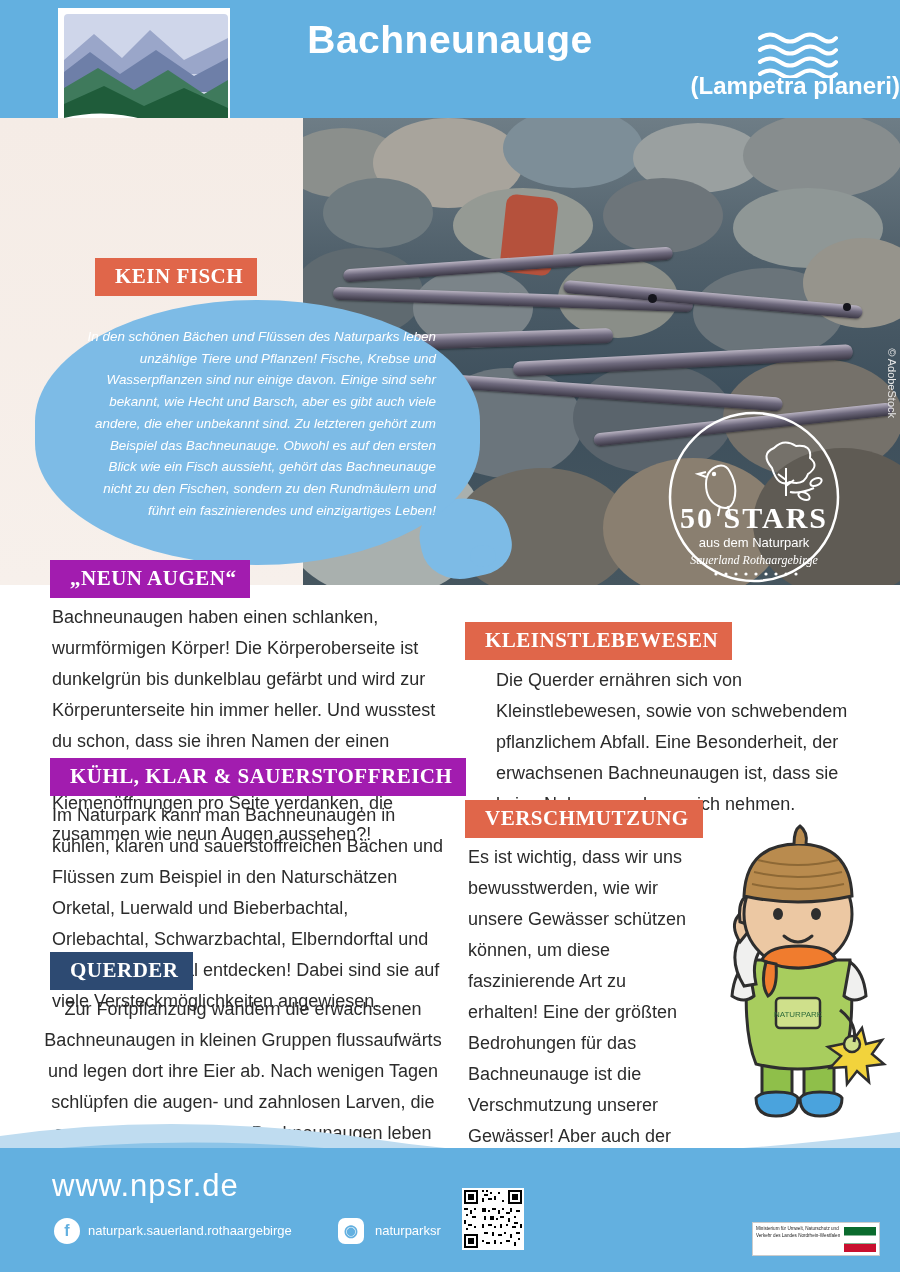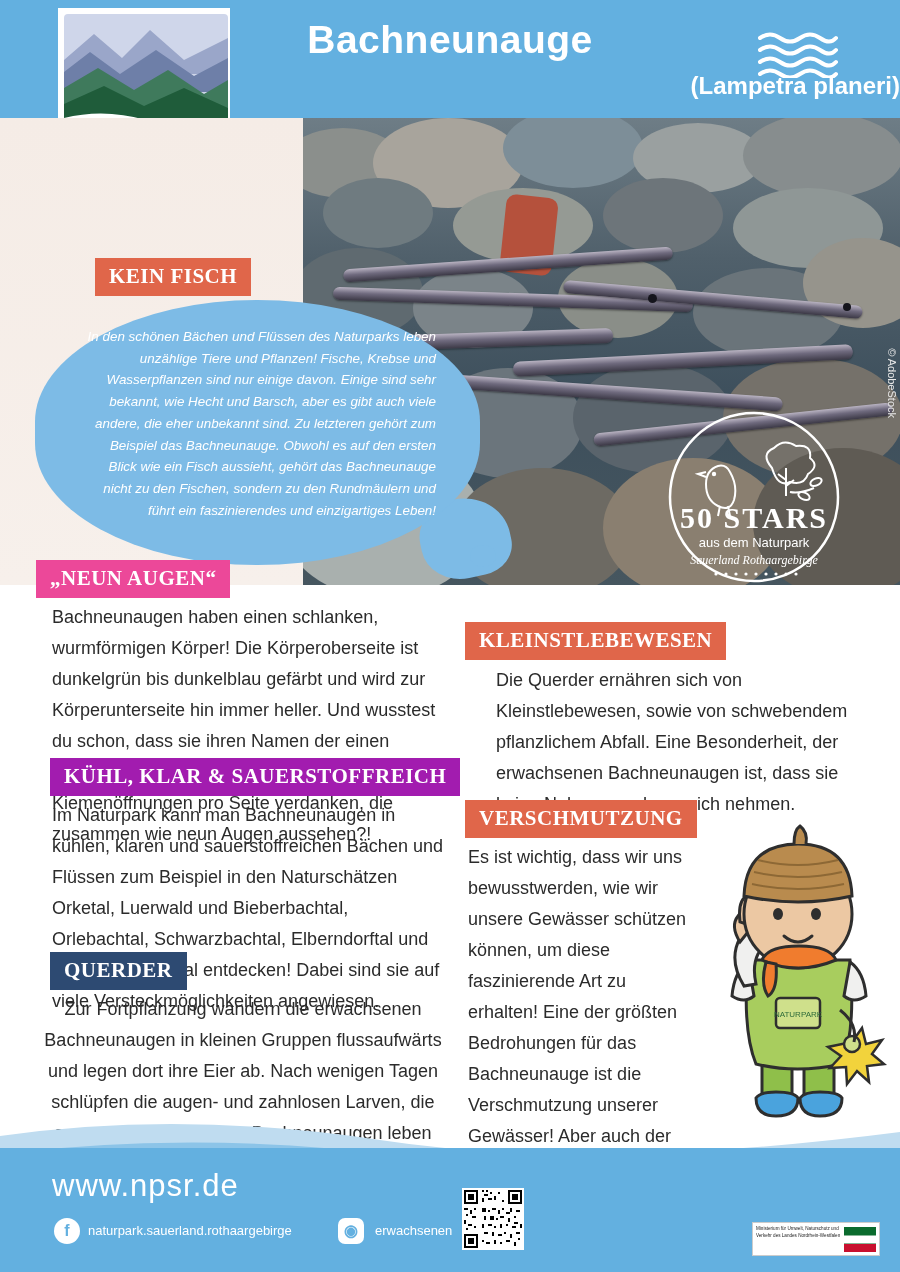--- a/index.html
+++ b/index.html
@@ -111,25 +111,25 @@
   }
 
   
   .sec-head {
     position: absolute;
     color: #ffffff;
     font-family: "Liberation Serif", serif;
     font-weight: bold;
     font-size: 21px;
     letter-spacing: 0.5px;
-    padding: 6px 14px 7px 14px;
+    padding: 6px 14px 7px 20px;
     white-space: nowrap;
   }
   .h-kein   { left: 95px;  top: 258px; background: #e0664a; }
-  .h-neun   { left: 36px;  top: 560px; background: #ec4899; }
+  .h-neun   { left: 50px;  top: 560px; background: #a21caf; }
   .h-kuehl  { left: 50px;  top: 758px; background: #a21caf; }
   .h-querder{ left: 50px;  top: 952px; background: #2d4a72; }
   .h-klein  { left: 465px; top: 622px; background: #e0664a; }
   .h-ver    { left: 465px; top: 800px; background: #e0664a; }
 
   .body-text {
     position: absolute;
     color: #2b2b2b;
     font-size: 18px;
     line-height: 1.72;
@@ -359,21 +359,21 @@
   <path d="M0 26 q180 -26 380 4 q210 32 520 -8 L900 70 L0 70 Z" fill="#bfdcf0"></path>
   <path d="M0 44 q200 -24 400 2 q200 26 500 -6 L900 70 L0 70 Z" fill="#8cc4e8"></path>
 </svg>
 <div class="footer"></div>
 <div class="footer-url">www.npsr.de</div>
 
 <div class="circ-icon c-fb">f</div>
 <div class="social s-fb">naturpark.sauerland.rothaargebirge</div>
 
 <div class="circ-icon c-ig">◉</div>
-<div class="social s-ig">erwachsenen</div>
+<div class="social s-ig">naturparksr</div>
 
 <svg class="qr" viewBox="0 0 31 31" shape-rendering="crispEdges">
   <rect width="31" height="31" fill="#fff"></rect>
   <g fill="#000">
     <rect x="1" y="1" width="7" height="7"></rect>
       <rect x="2" y="2" width="5" height="5" fill="#fff"></rect>
       <rect x="3" y="3" width="3" height="3"></rect>
     <rect x="23" y="1" width="7" height="7"></rect>
       <rect x="24" y="2" width="5" height="5" fill="#fff"></rect>
       <rect x="25" y="3" width="3" height="3"></rect>

